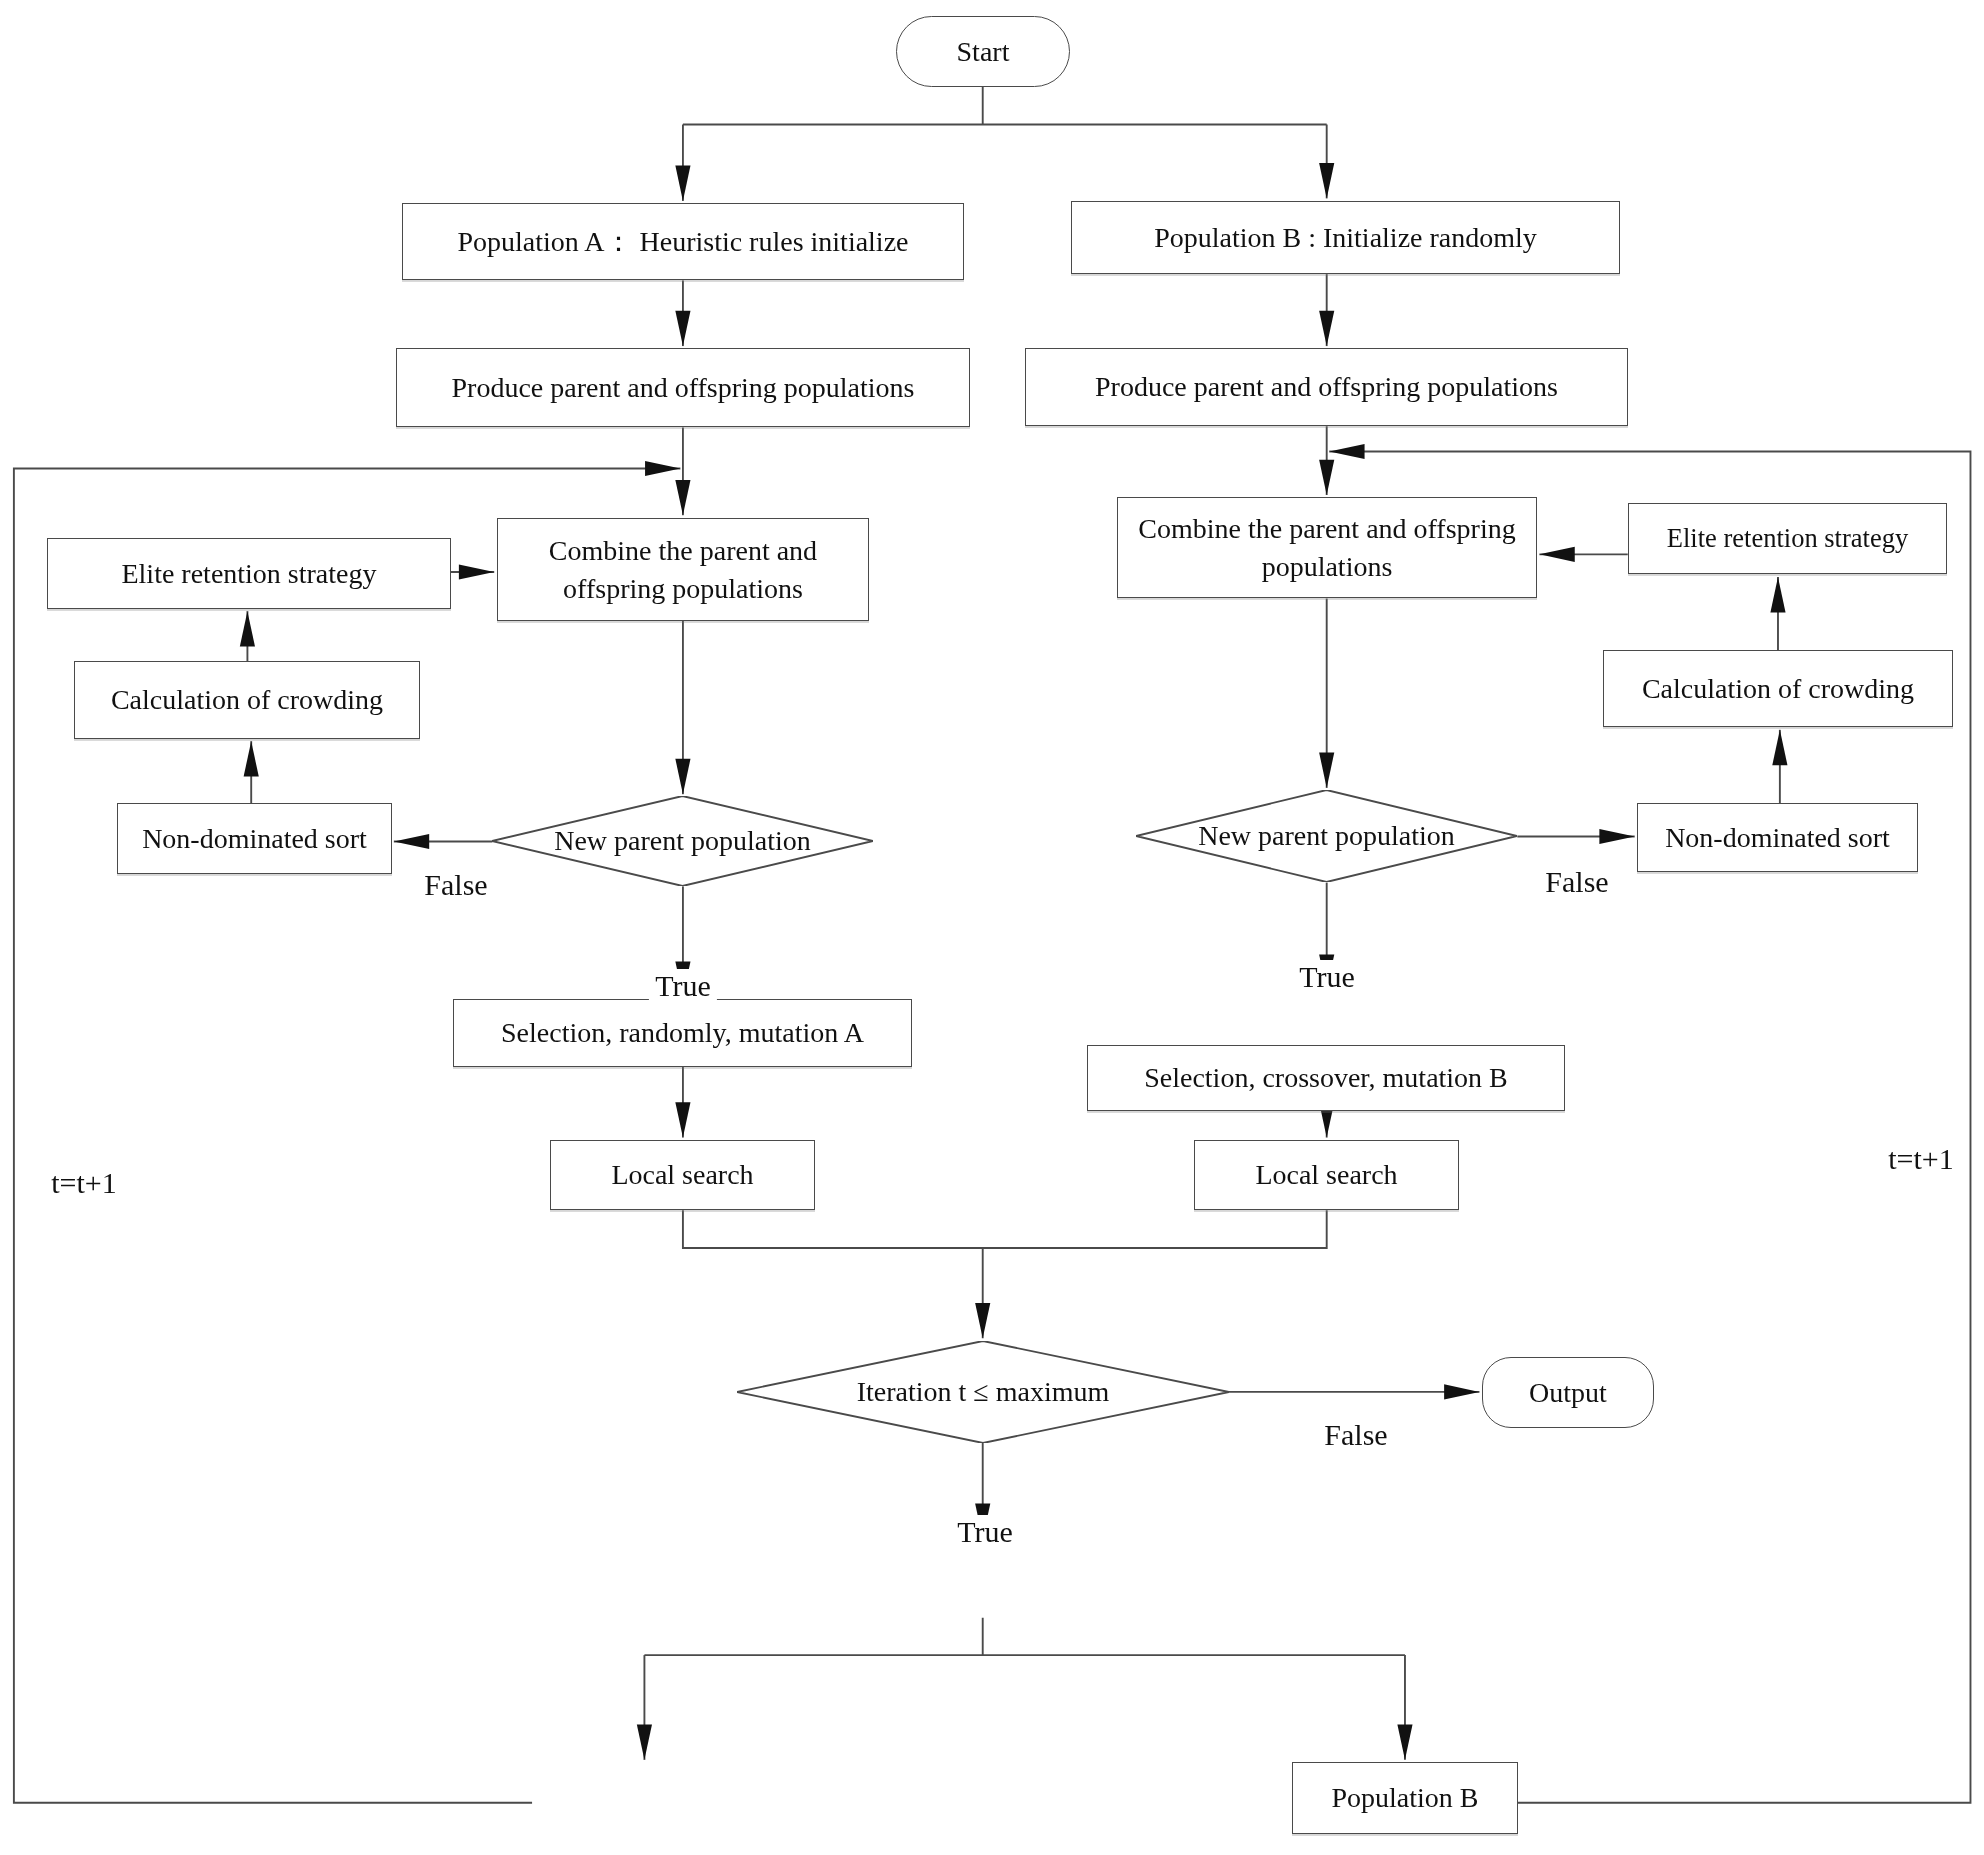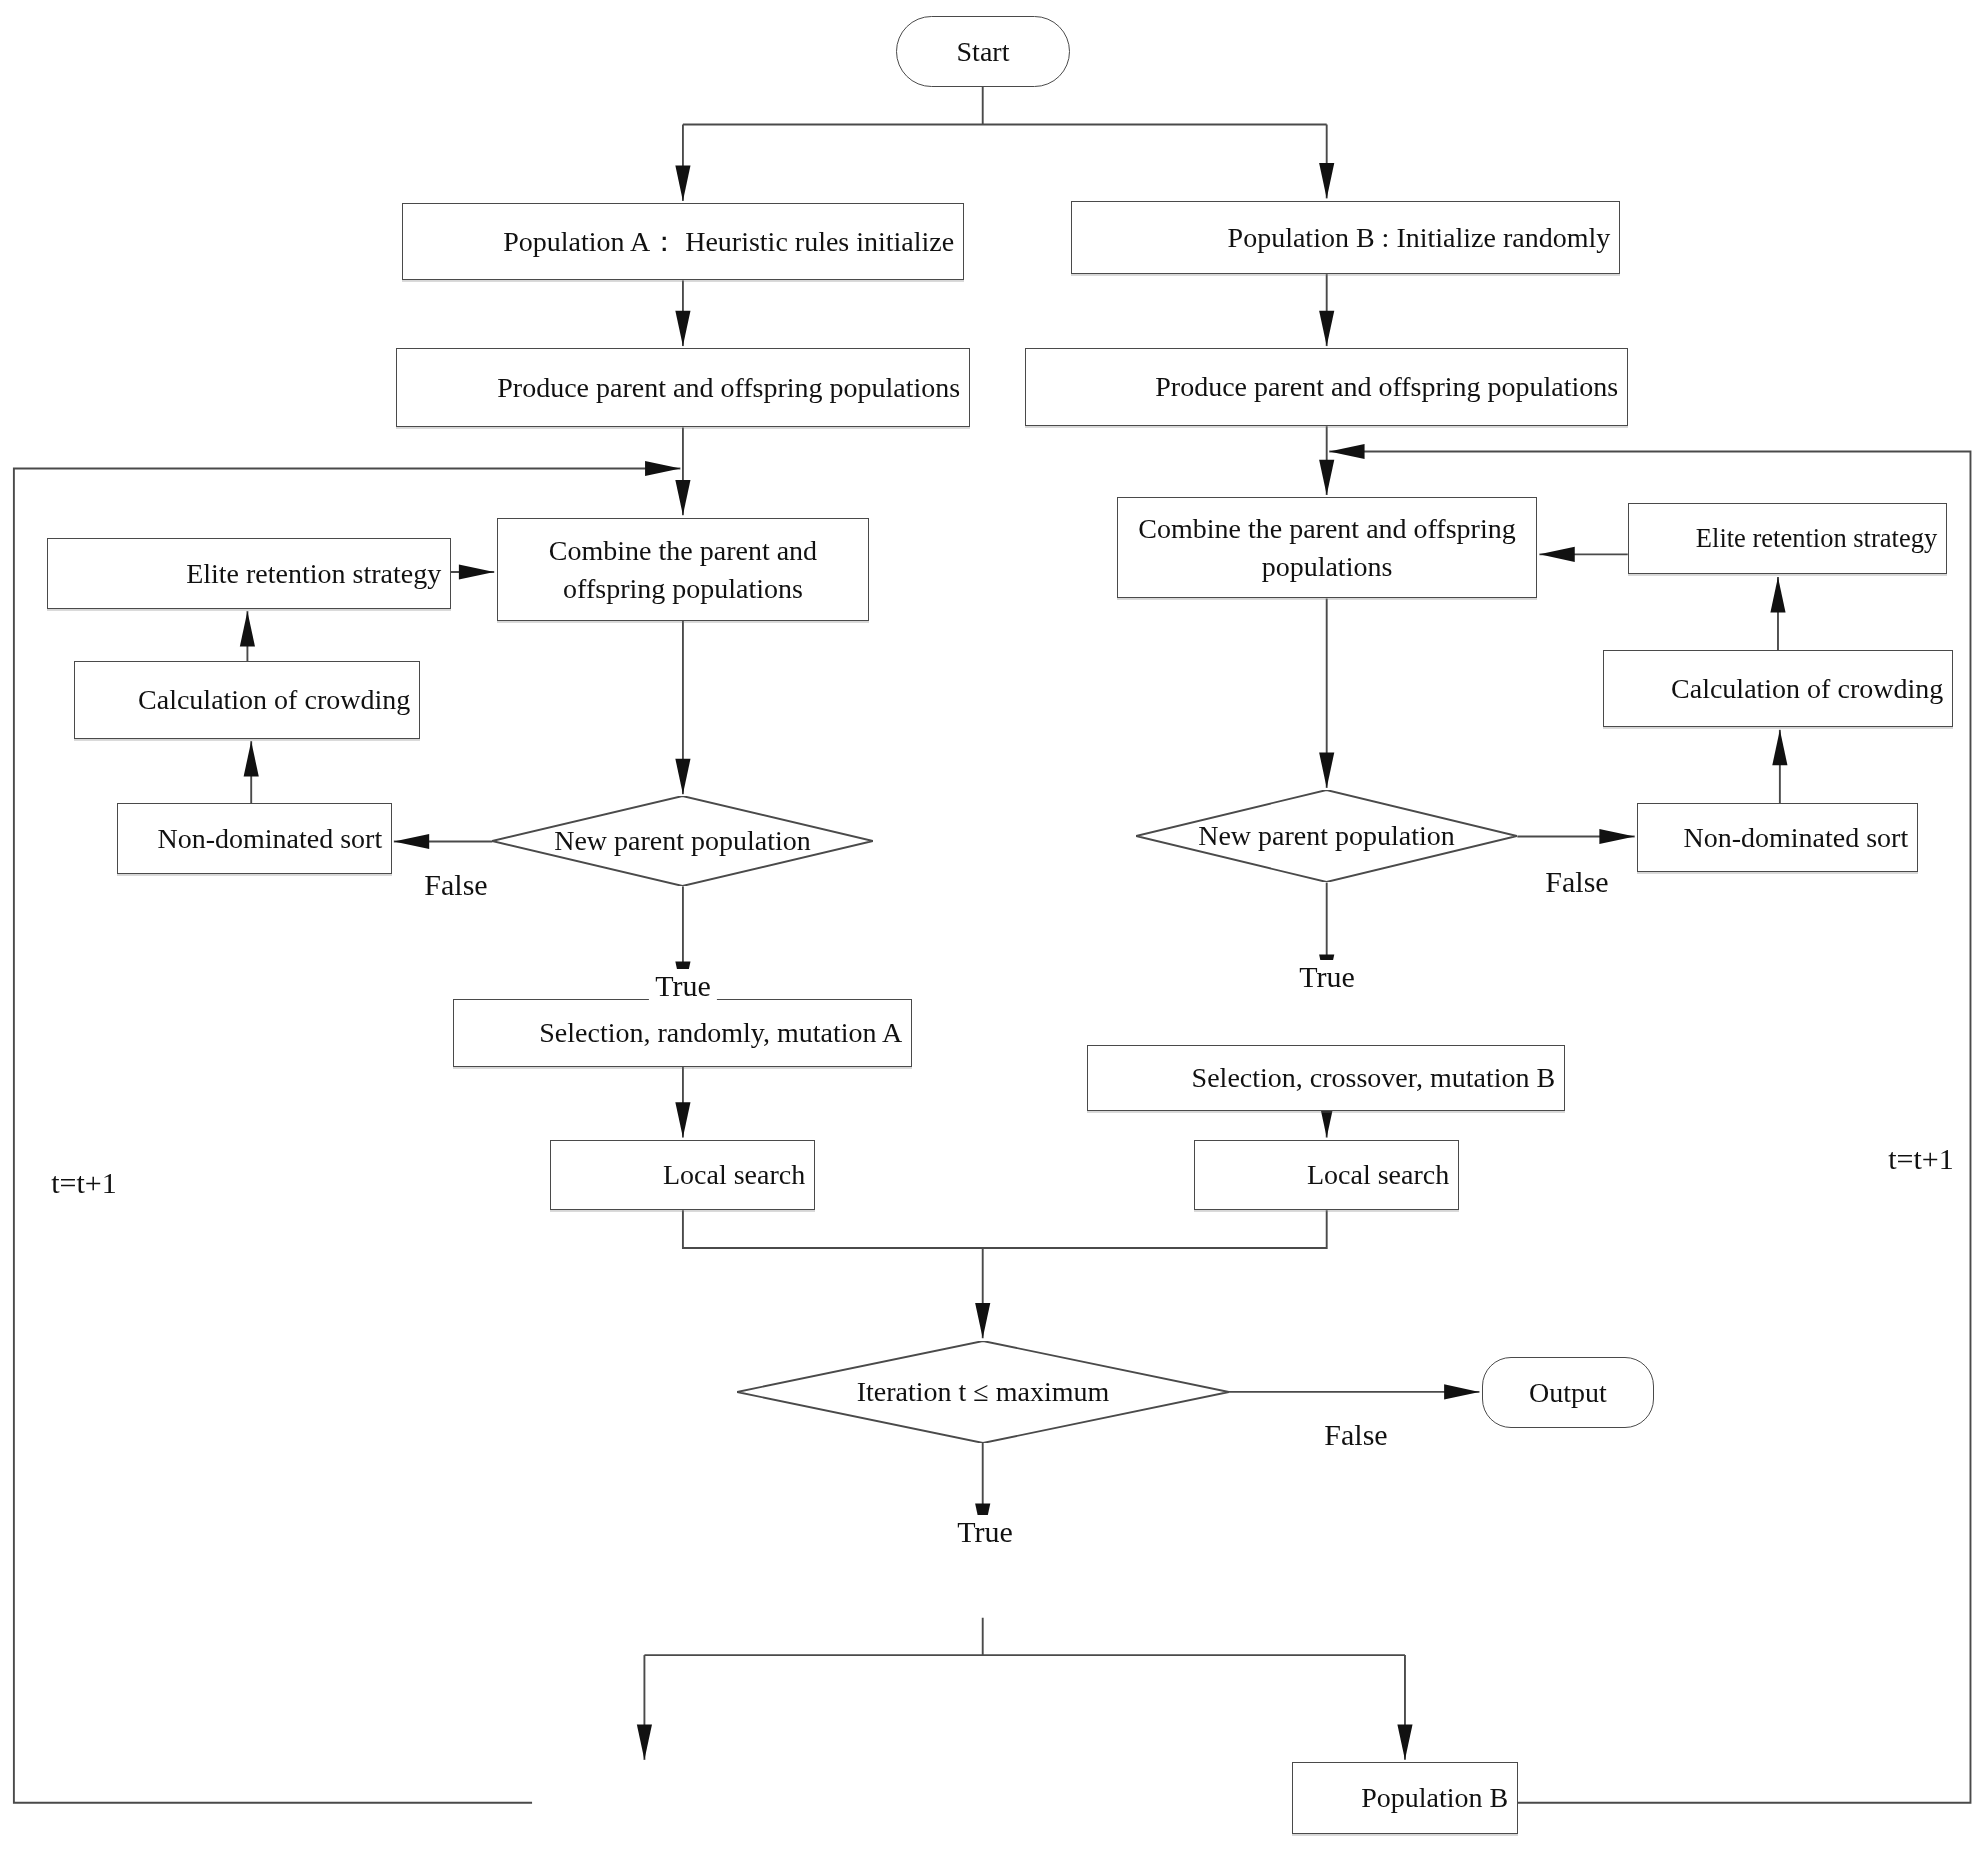--- a/index.html
+++ b/index.html
@@ -4,21 +4,21 @@
 <style>
   :root{ --line:#4a4a4a; --ink:#111111; --bg:#ffffff; }
   html,body{margin:0;padding:0;background:var(--bg);}
   body{width:1985px;height:1856px;font-family:"Liberation Serif","DejaVu Serif",serif;color:var(--ink);}
   .stage{position:relative;width:1985px;height:1856px;overflow:hidden;background:var(--bg);}
   svg.wires{position:absolute;left:0;top:0;z-index:0;}
   svg.wires path{fill:none;stroke:var(--line);stroke-width:3px;}
   #arrhead path{fill:var(--ink);stroke:none;}
   .node{position:absolute;z-index:1;display:flex;align-items:center;justify-content:center;
         text-align:center;font-size:28px;line-height:1.35;box-sizing:border-box;padding:0 8.8px;}
-  .rect{background:var(--bg);border:1.9px solid var(--line);box-shadow:0 1.9px 0 rgba(120,120,120,.30);justify-content:flex-end;}
+  .rect{background:var(--bg);border:1.9px solid var(--line);box-shadow:0 1.9px 0 rgba(120,120,120,.30);}
   .stadium{background:var(--bg);border:1.9px solid var(--line);border-radius:39px;}
   .stadium.output{border-radius:29px;}
   .diamond{background:transparent;padding:0;}
   .diamond>svg{position:absolute;left:0;top:0;width:100%;height:100%;}
   .diamond polygon{fill:var(--bg);stroke:var(--line);stroke-width:3px;}
   .diamond .dlabel{position:relative;z-index:1;}
   .lbl{position:absolute;z-index:2;transform:translate(-50%,-50%);background:var(--bg);
        padding:0 6.3px;font-size:30px;white-space:nowrap;margin-top:44px;}
 </style>
 </head>

